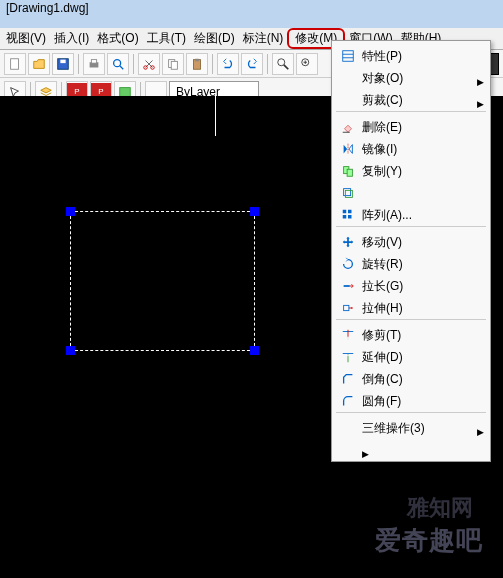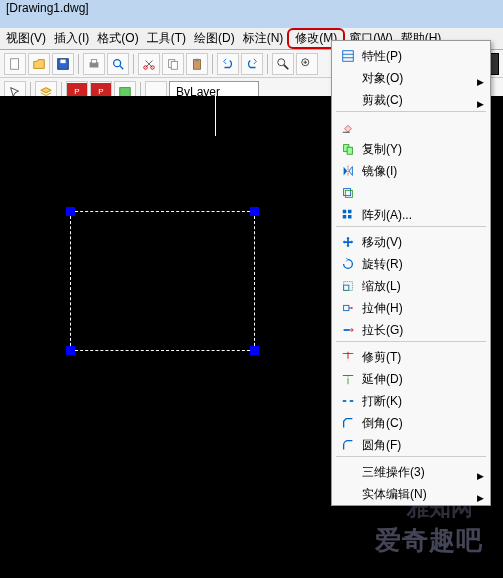--- a/index.html
+++ b/index.html
@@ -197,39 +197,40 @@
       <span class="darrow">▶</span>
     </div>
     <div class="dsep"></div>
     <div class="ditem">
       <span class="dicon">
         <svg viewBox="0 0 16 16">
           <path d="M4 10l4-4 4 4-4 4z" fill="#fcc" stroke="#c66"></path>
           <line x1="2" y1="14" x2="10" y2="14" stroke="#333"></line>
         </svg>
       </span>
-    </div>
-    <div class="ditem">
-      <span class="dicon">
-        <svg viewBox="0 0 16 16">
-          <rect x="3" y="3" width="6" height="8" fill="#9f9" stroke="#393"></rect>
-          <rect x="7" y="6" width="6" height="8" fill="#9f9" stroke="#393"></rect>
-        </svg>
-      </span>
-      <span class="dlabel">复制(Y)</span>
+      <span class="dlabel">删除(E)</span>
     </div>
     <div class="ditem">
       <span class="dicon">
         <svg viewBox="0 0 16 16">
           <path d="M3 3l4 5-4 5z" fill="#06c"></path>
           <path d="M13 3l-4 5 4 5z" fill="none" stroke="#06c"></path>
           <line x1="8" y1="2" x2="8" y2="14" stroke="#c00" stroke-dasharray="1,1"></line>
         </svg>
       </span>
       <span class="dlabel">镜像(I)</span>
+    </div>
+    <div class="ditem">
+      <span class="dicon">
+        <svg viewBox="0 0 16 16">
+          <rect x="3" y="3" width="6" height="8" fill="#9f9" stroke="#393"></rect>
+          <rect x="7" y="6" width="6" height="8" fill="#9f9" stroke="#393"></rect>
+        </svg>
+      </span>
+      <span class="dlabel">复制(Y)</span>
     </div>
     <div class="ditem">
       <span class="dicon">
         <svg viewBox="0 0 16 16">
           <rect x="3" y="3" width="8" height="8" fill="none" stroke="#06c"></rect>
           <rect x="5" y="5" width="8" height="8" fill="none" stroke="#393"></rect>
         </svg>
       </span>
     </div>
     <div class="ditem">
@@ -257,43 +258,34 @@
         <svg viewBox="0 0 16 16">
           <path d="M8 3a5 5 0 1 1-5 5" fill="none" stroke="#06c" stroke-width="1.5"></path>
           <path d="M6 1l2 2-2 2" fill="none" stroke="#06c"></path>
         </svg>
       </span>
       <span class="dlabel">旋转(R)</span>
     </div>
     <div class="ditem">
       <span class="dicon">
         <svg viewBox="0 0 16 16">
-          <rect x="3" y="7" width="6" height="6" fill="none" stroke="#06c"></rect>
-          <rect x="3" y="3" width="10" height="10" fill="none" stroke="#393" stroke-dasharray="1,1"></rect>
-        </svg>
-      </span>
-      <span class="dlabel">缩放(L)</span>
+          <line x1="3" y1="8" x2="10" y2="8" stroke="#06c" stroke-width="2"></line>
+          <path d="M10 8h3m-1-2l2 2-2 2" stroke="#c00" fill="none"></path>
+        </svg>
+      </span>
+      <span class="dlabel">拉长(G)</span>
     </div>
     <div class="ditem">
       <span class="dicon">
         <svg viewBox="0 0 16 16">
           <rect x="3" y="5" width="6" height="6" fill="none" stroke="#06c"></rect>
           <path d="M9 8h4m-1-1l1 1-1 1" stroke="#c00" fill="none"></path>
         </svg>
       </span>
       <span class="dlabel">拉伸(H)</span>
-    </div>
-    <div class="ditem">
-      <span class="dicon">
-        <svg viewBox="0 0 16 16">
-          <line x1="3" y1="8" x2="10" y2="8" stroke="#06c" stroke-width="2"></line>
-          <path d="M10 8h3m-1-2l2 2-2 2" stroke="#c00" fill="none"></path>
-        </svg>
-      </span>
-      <span class="dlabel">拉长(G)</span>
     </div>
     <div class="dsep"></div>
     <div class="ditem">
       <span class="dicon">
         <svg viewBox="0 0 16 16">
           <line x1="2" y1="4" x2="14" y2="4" stroke="#06c"></line>
           <line x1="8" y1="2" x2="8" y2="10" stroke="#c00"></line>
           <line x1="8" y1="10" x2="8" y2="14" stroke="#ccc" stroke-dasharray="1,1"></line>
         </svg>
       </span>
@@ -305,29 +297,20 @@
           <line x1="2" y1="4" x2="14" y2="4" stroke="#06c"></line>
           <line x1="8" y1="14" x2="8" y2="8" stroke="#393"></line>
           <line x1="8" y1="8" x2="8" y2="4" stroke="#393" stroke-dasharray="1,1"></line>
         </svg>
       </span>
       <span class="dlabel">延伸(D)</span>
     </div>
     <div class="ditem">
       <span class="dicon">
         <svg viewBox="0 0 16 16">
-          <line x1="2" y1="8" x2="6" y2="8" stroke="#06c" stroke-width="2"></line>
-          <line x1="10" y1="8" x2="14" y2="8" stroke="#06c" stroke-width="2"></line>
-        </svg>
-      </span>
-      <span class="dlabel">打断(K)</span>
-    </div>
-    <div class="ditem">
-      <span class="dicon">
-        <svg viewBox="0 0 16 16">
           <path d="M3 13V6l3-3h7" fill="none" stroke="#06c" stroke-width="1.5"></path>
         </svg>
       </span>
       <span class="dlabel">倒角(C)</span>
     </div>
     <div class="ditem">
       <span class="dicon">
         <svg viewBox="0 0 16 16">
           <path d="M3 13V8a5 5 0 0 1 5-5h5" fill="none" stroke="#06c" stroke-width="1.5"></path>
         </svg>
@@ -335,16 +318,15 @@
       <span class="dlabel">圆角(F)</span>
     </div>
     <div class="dsep"></div>
     <div class="ditem">
       <span class="dicon"></span>
       <span class="dlabel">三维操作(3)</span>
       <span class="darrow">▶</span>
     </div>
     <div class="ditem">
       <span class="dicon"></span>
-      <span class="dlabel">实体编辑(N)</span>
       <span class="darrow">▶</span>
     </div>
   </div>
 
 </body></html>

